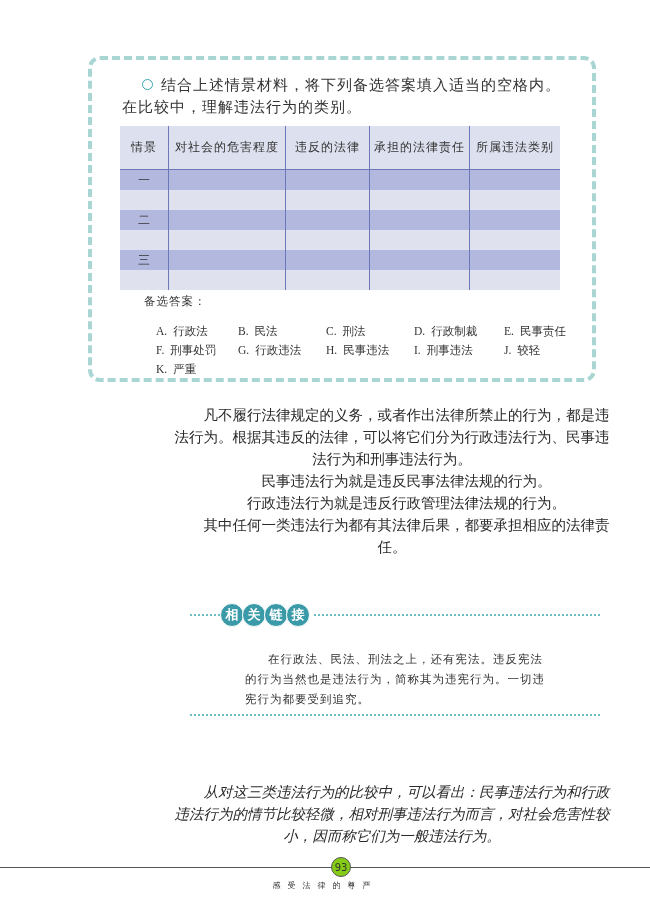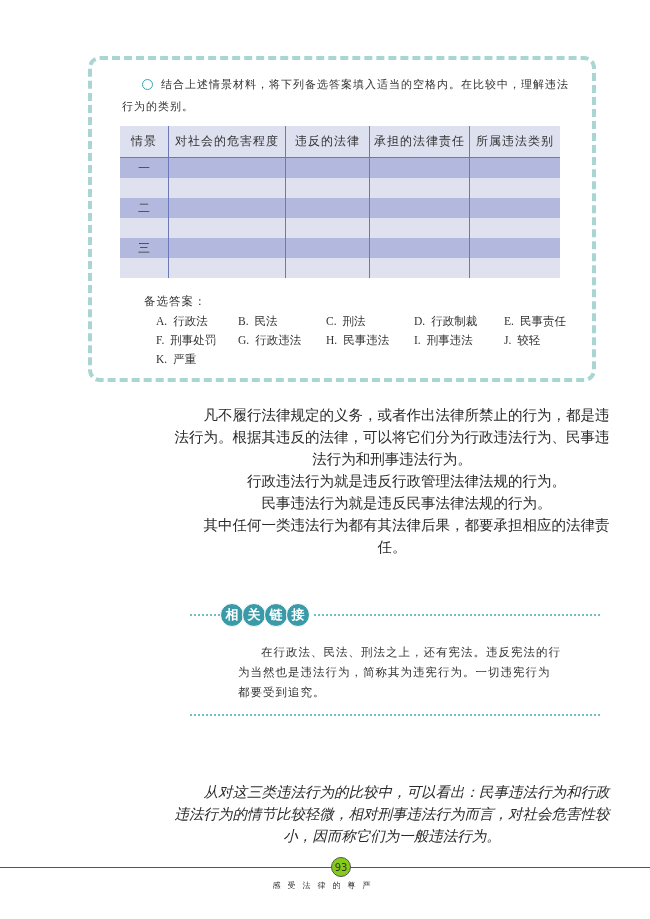--- a/index.html
+++ b/index.html
@@ -6,42 +6,42 @@
   body {
     width: 650px; height: 919px; background: #ffffff; position: relative; overflow: hidden;
     font-family: "DejaVu Sans", "Liberation Sans", sans-serif; color: #2a2a2a;
   }
   .activity-box {
     position: absolute; left: 88px; top: 56px; width: 508px; height: 326px;
     border: 4px dashed #a9d6d3; border-radius: 12px; box-sizing: border-box;
   }
   .prompt {
     position: absolute; left: 30px; top: 14px; width: 450px;
-    font-size: 11px; line-height: 22px; letter-spacing: 1px; color: #333;
+    font-size: 15px; line-height: 22px; letter-spacing: 1px; color: #333;
   }
   .prompt .circle {
     display: inline-block; width: 9px; height: 9px; border: 1.5px solid #3aa6b0; border-radius: 50%;
     margin-right: 8px; margin-left: 20px; vertical-align: middle; position: relative; top: -1px;
   }
   table.sheet {
     position: absolute; left: 28px; top: 66px; border-collapse: collapse; width: 440px;
     font-size: 12px; color: #333;
   }
   table.sheet th {
-    background: #dde0ee; font-weight: normal; height: 31px; padding: 0 4px; letter-spacing: 1px;
+    background: #dde0ee; font-weight: normal; height: 43px; padding: 0 4px; letter-spacing: 1px;
     border-bottom: 1.5px solid #6d78b8; white-space: nowrap;
   }
   table.sheet td { height: 20px; text-align: center; padding: 0; }
   table.sheet tr.dark td { background: #b3b8df; }
   table.sheet tr.light td { background: #dfe1ee; }
   table.sheet th + th, table.sheet td + td { border-left: 1.5px solid #6d78b8; }
   .answers {
     position: absolute; left: 52px; top: 232px; font-size: 11.5px; color: #333; line-height: 19px;
   }
-  .answers .title { letter-spacing: 1px; margin-bottom: 1px; }
+  .answers .title { letter-spacing: 1px; margin-bottom: 11px; }
   .answers .opts { display: grid; grid-template-columns: 82px 88px 88px 90px 80px; padding-left: 12px; }
   .answers .opt { white-space: nowrap; }
   .answers .opt .key { font-family: "Liberation Serif", serif; margin-right: 6px; }
   .body-text {
     position: absolute; left: 172px; width: 440px; font-size: 14.5px; line-height: 22px; color: #2a2a2a;
   }
   .body-text p { margin: 0; text-indent: 2em; text-align: center; }
   .link-section { position: absolute; left: 190px; top: 602px; width: 410px; }
   .link-header { display: flex; align-items: center; height: 26px; }
   .link-header .dots-left { width: 30px; border-top: 2.5px dotted #6cc0c4; }
@@ -49,21 +49,21 @@
   .badge { display: flex; }
   .badge span {
     width: 22px; height: 22px; border-radius: 50%; background: #3a9aa8; color: #fff;
     font-weight: bold; font-size: 13px; display: flex; align-items: center; justify-content: center;
     margin-right: -2px; border: 1px solid #fff;
   }
   .link-body {
     font-size: 11.5px; line-height: 20px; letter-spacing: 1px; color: #333;
     padding: 6px 20px 0 40px; width: 340px;
   }
-  .link-body p { margin: 8px; text-indent: 2em; }
+  .link-body p { margin: 15px; text-indent: 2em; }
   .bottom-dots { position: absolute; left: 190px; top: 714px; width: 410px; border-top: 2.5px dotted #6cc0c4; }
   .footer-line { position: absolute; left: 0; top: 867px; width: 650px; border-top: 1.2px solid #555; }
   .page-num {
     position: absolute; left: 331px; top: 857px; width: 20px; height: 20px; border-radius: 50%;
     background: #84cc16; border: 1px solid #555; font-size: 10px; display: flex; align-items: center;
     justify-content: center; color: #333; box-sizing: border-box;
   }
   .footer-title {
     position: absolute; left: 0; width: 650px; top: 880px; text-align: center;
     font-size: 8px; letter-spacing: 7px; color: #333;
@@ -146,22 +146,22 @@
       <div class="opt"><span class="key">H.</span><span>民事违法</span></div>
       <div class="opt"><span class="key">I.</span><span>刑事违法</span></div>
       <div class="opt"><span class="key">J.</span><span>较轻</span></div>
       <div class="opt"><span class="key">K.</span><span>严重</span></div>
     </div>
   </div>
 </div>
 
 <div class="body-text" style="top:404px;">
   <p>凡不履行法律规定的义务，或者作出法律所禁止的行为，都是违法行为。根据其违反的法律，可以将它们分为行政违法行为、民事违法行为和刑事违法行为。</p>
+  <p>民事违法行为就是违反民事法律法规的行为。</p>
   <p>行政违法行为就是违反行政管理法律法规的行为。</p>
-  <p>民事违法行为就是违反民事法律法规的行为。</p>
   <p>其中任何一类违法行为都有其法律后果，都要承担相应的法律责任。</p>
 </div>
 
 <div class="link-section">
   <div class="link-header">
     <div class="dots-left"></div>
     <div class="badge">
       <span>相</span>
       <span>关</span>
       <span>链</span>

